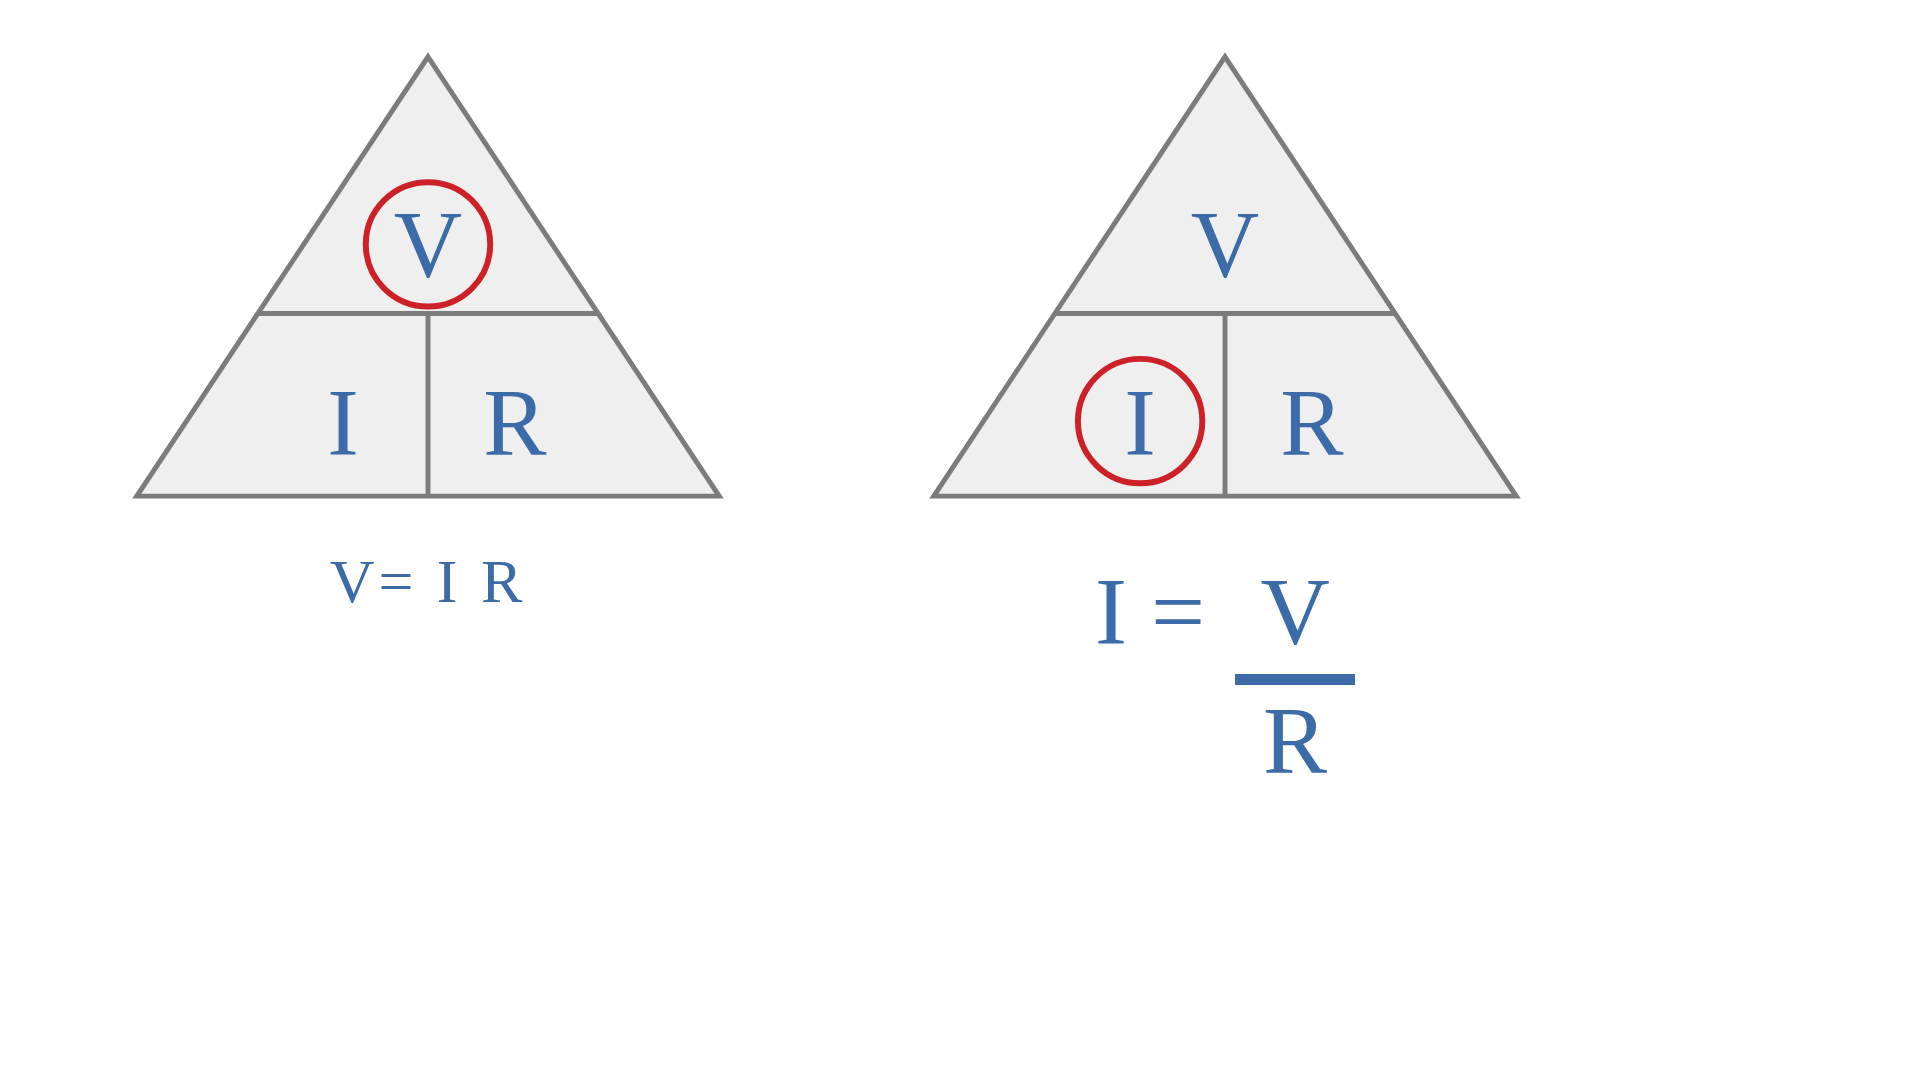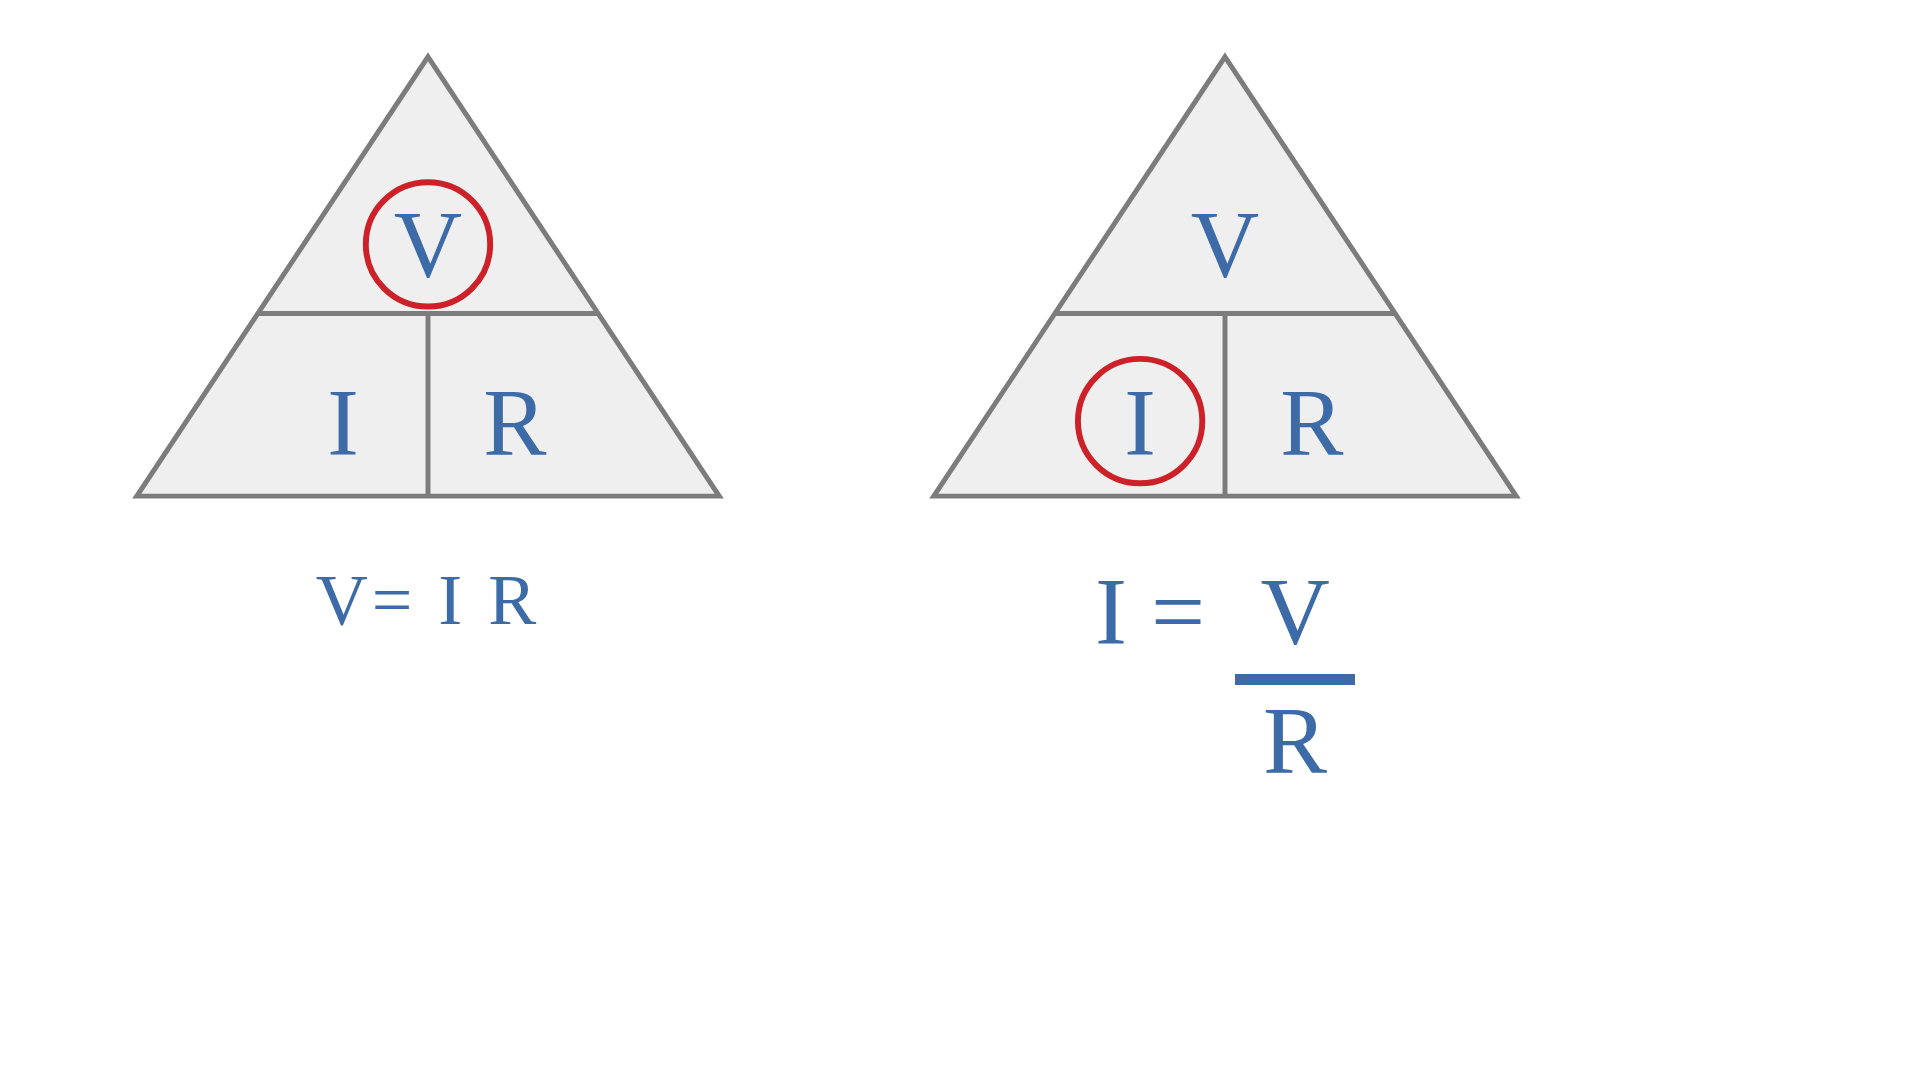--- a/index.html
+++ b/index.html
@@ -44,22 +44,22 @@
     font-size: 96px;
     fill: #3c6ba8;
     text-anchor: middle;
   }
   .highlight {
     fill: none;
     stroke: #cc2128;
     stroke-width: 6;
   }
   .formula {
-    margin-top: 58px;
-    font-size: 72px;
+    margin-top: 44px;
+    font-size: 62px;
     color: #3c6ba8;
     letter-spacing: 4px;
     line-height: 1;
     text-align: center;
   }
   .formula-frac {
     margin-top: 58px;
     display: flex;
     align-items: flex-start;
     gap: 30px;

